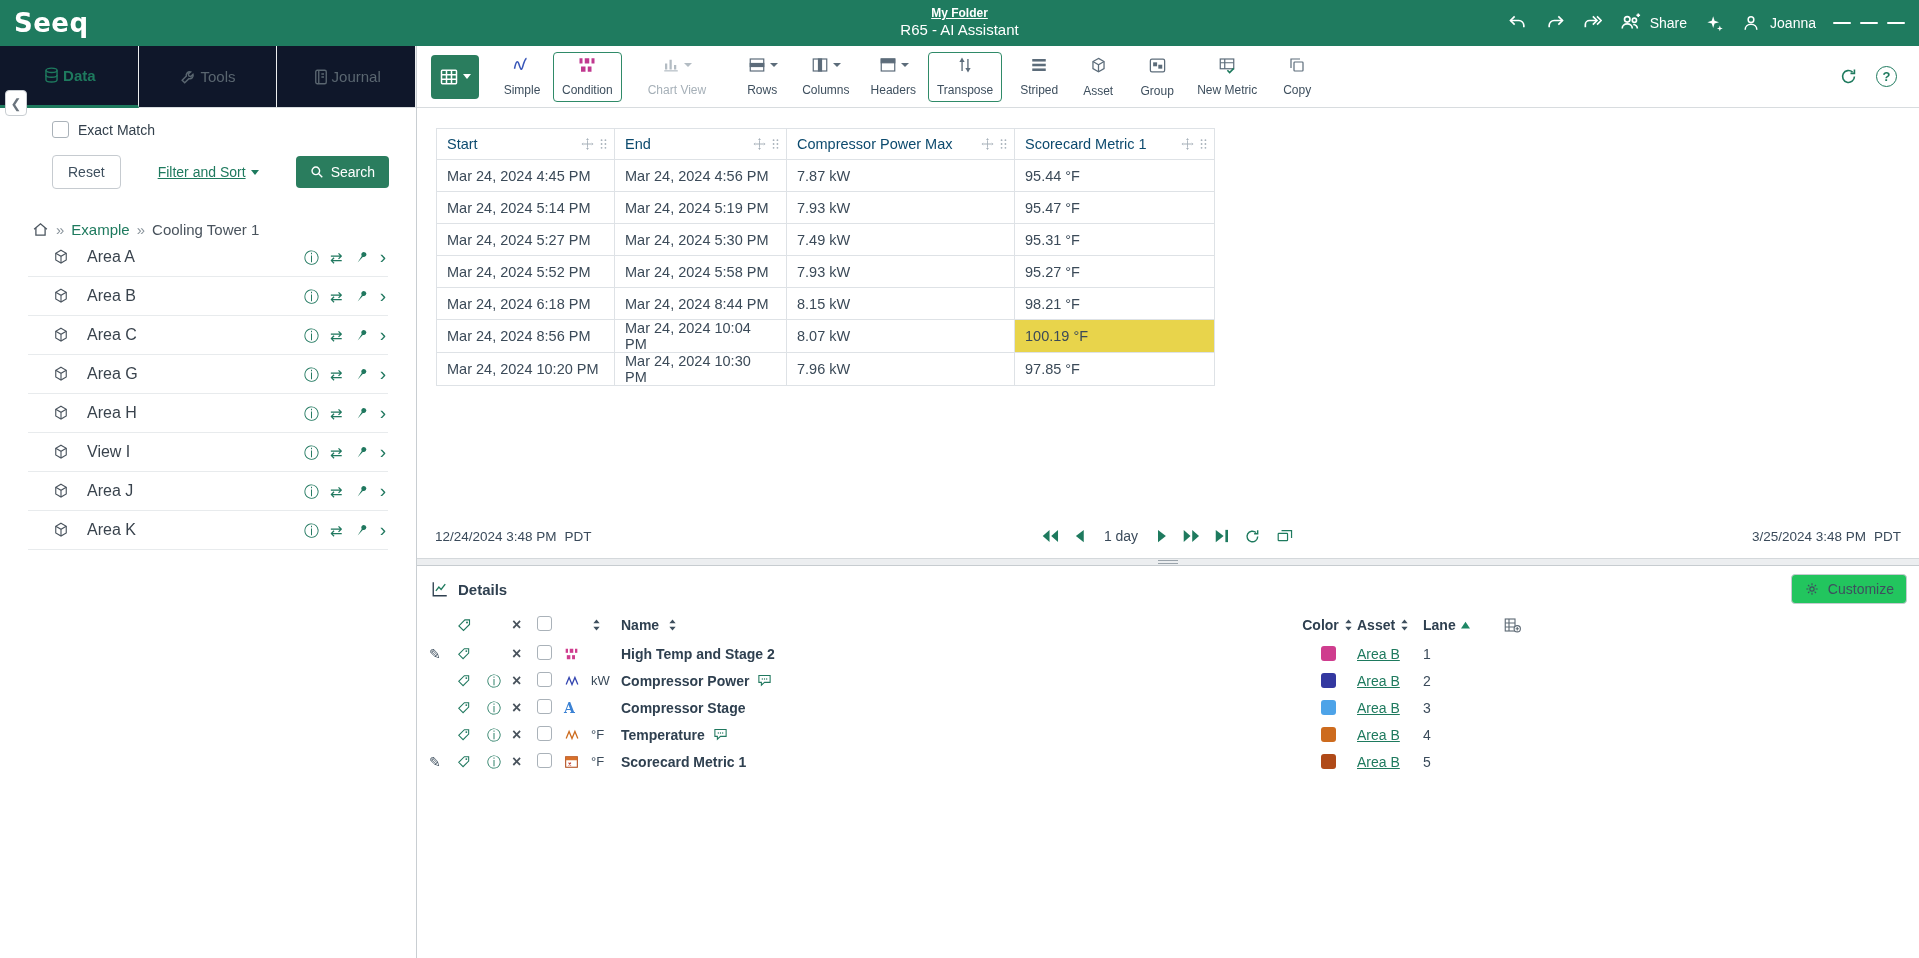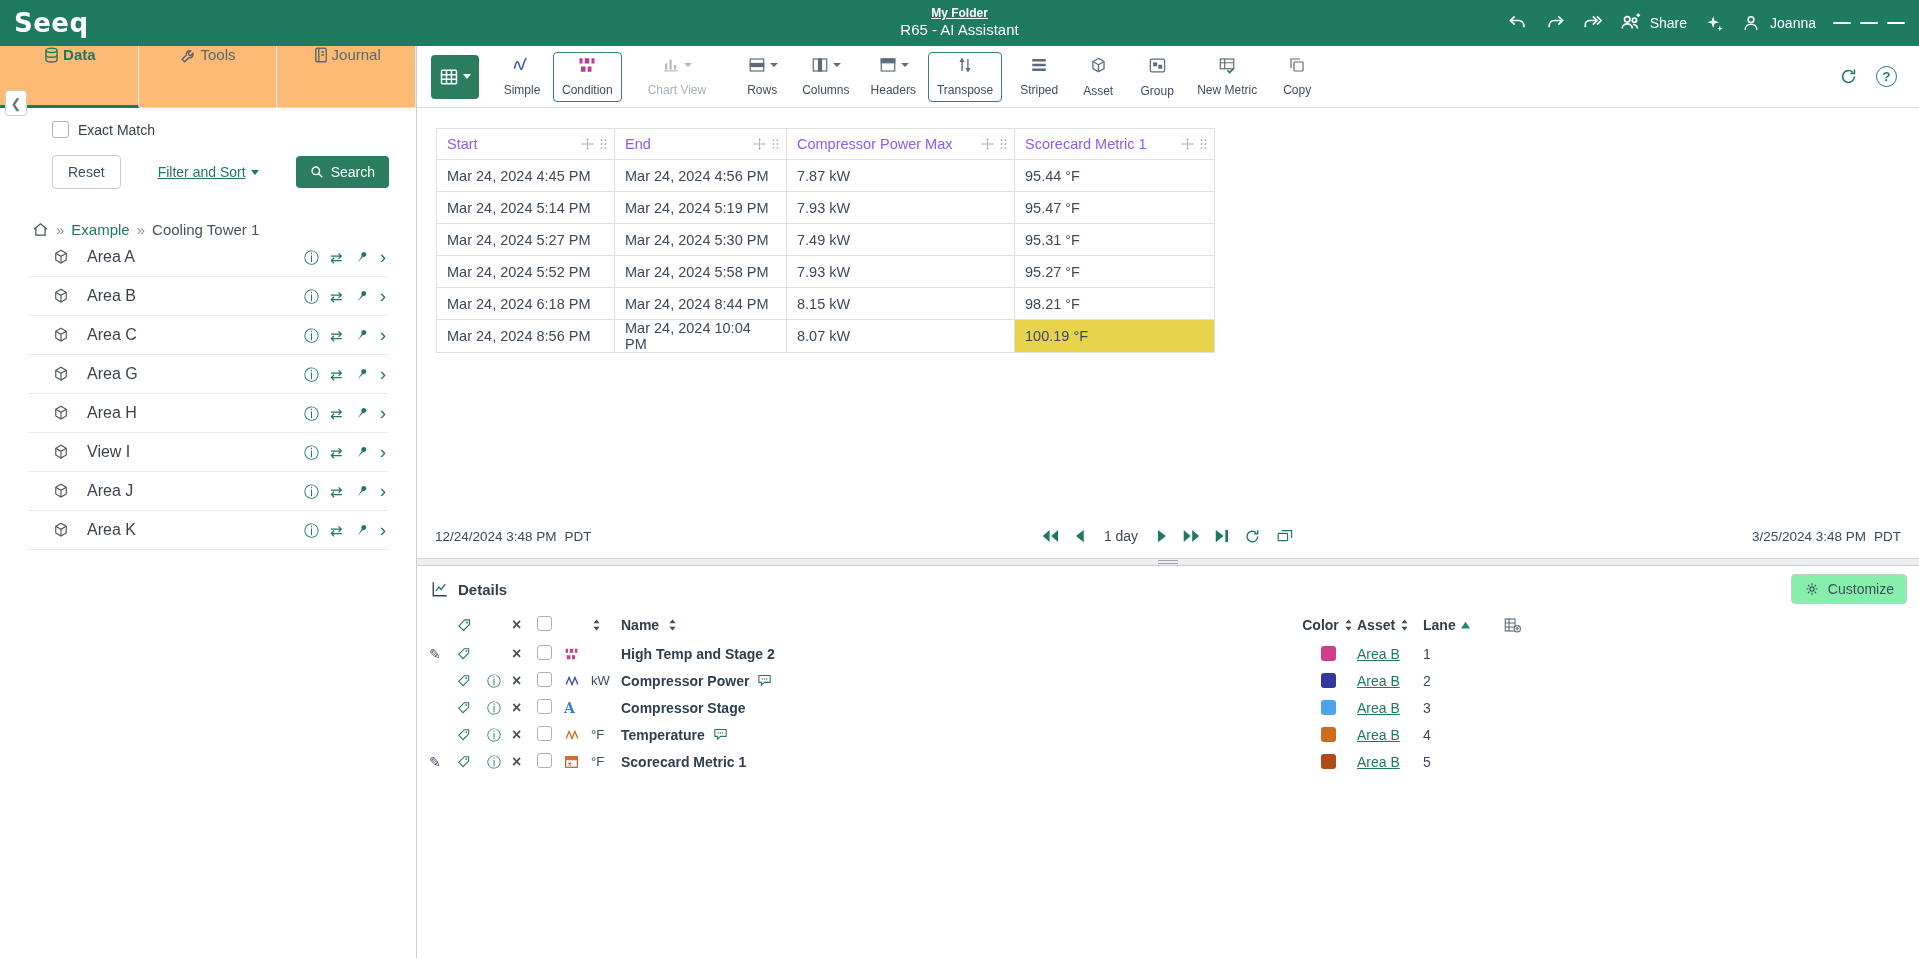--- a/index.html
+++ b/index.html
@@ -17,21 +17,21 @@
   .tb-ic{display:flex;align-items:center;gap:9px;cursor:pointer;color:#fff;font-size:14px}
   .burger span{display:block;width:18px;height:2px;background:#fff;margin:3px 0;border-radius:1px}
 
   
   .app{display:flex;height:912px}
   .sidebar{width:417px;border-right:1px solid #c9ced2;background:#fff;position:relative;display:flex;flex-direction:column}
   .main{flex:1;display:flex;flex-direction:column;min-width:0}
 
   
   .side-tabs{height:62px;display:flex}
-  .side-tab{flex:1;display:flex;justify-content:center;gap:2px;font-size:15px;color:#5a6670;border-bottom:1px solid #d8dcdf;border-right:1px solid #eceeef;cursor:pointer;background:#fdba74}
+  .side-tab{flex:1;display:flex;align-items:center;justify-content:center;gap:2px;font-size:15px;color:#5a6670;border-bottom:1px solid #d8dcdf;border-right:1px solid #eceeef;cursor:pointer;background:#0f172a}
   .side-tab.active{color:#1e7a5e;border-bottom:3px solid #1e7a5e;font-weight:bold}
   .collapse-handle{position:absolute;left:5px;top:44px;width:22px;height:26px;border:1px solid #c9ced2;border-radius:4px;background:#fff;color:#6a747d;font-size:13px;display:flex;align-items:center;justify-content:center;cursor:pointer}
 
   .side-body{flex:1;padding:0 28px;overflow:hidden}
   .search-input{margin:20px 0 0 24px;width:337px;height:41px;border:1px solid #c6cbd0;border-radius:5px;padding:0 12px;font-size:14px;font-family:inherit;color:#3e4f5e;outline:none}
   .search-input::placeholder{color:#9aa3ab}
   .exact{margin:13px 0 0 24px;display:flex;align-items:center;gap:9px;font-size:14px;color:#33404c;cursor:pointer}
   .cbx{appearance:none;-webkit-appearance:none;width:17px;height:17px;border:1.5px solid #aab2b9;border-radius:3px;background:#fff;cursor:pointer}
   .cbx.dim{background:#f2f4f5;border-color:#c3cace}
   .actions{margin:17px 0 0 24px;width:337px;display:flex;align-items:center;justify-content:space-between}
@@ -64,41 +64,41 @@
   .tb-item .caret{border-top-width:4px;color:#5c6c7a}
   .tb-item.disabled .caret{color:#b3bcc3}
   .ml14{margin-left:14px}.ml16{margin-left:16px}.ml6{margin-left:6px}
   .tb-right-icons{margin-left:auto;display:flex;align-items:center;gap:18px;padding-right:8px}
   .qmark{width:21px;height:21px;border-radius:50%;border:1.6px solid #1e7a5e;color:#1e7a5e;font-size:13px;font-weight:bold;display:flex;align-items:center;justify-content:center;cursor:pointer}
 
   
   .table-wrap{flex:1;padding:20px 0 0 19px;overflow:hidden}
   table.main-table{border-collapse:collapse;font-size:14.5px;color:#3b4a58;table-layout:fixed}
   .main-table th,.main-table td{border:1px solid #dee2e6;padding:0 10px;height:32px;text-align:left;font-weight:normal}
-  .main-table th{height:31px;position:relative;color:#8b5cf6}
+  .main-table th{height:31px;position:relative;color:#0c4a6e}
   .th-icons{position:absolute;right:6px;top:50%;transform:translateY(-50%);display:flex;align-items:center;gap:5px}
   .c-start{width:178px}.c-end{width:172px}.c-power{width:228px}.c-metric{width:200px}
 
   
   .timebar{height:44px;display:flex;align-items:center;padding:0 18px;position:relative;font-size:13.5px;color:#3a4a5a;background:#fff}
   .tz{margin-left:8px}
   .time-controls{position:absolute;left:50%;transform:translateX(-50%);display:flex;align-items:center;gap:15px}
   .tc-ic{cursor:pointer;display:flex;align-items:center}
   .dur{font-size:14px;color:#3a4a5a;cursor:pointer;padding:0 4px}
   .time-right{margin-left:auto}
 
   
   .splitter{height:8px;background:#eceef0;border-top:1px solid #d4d8db;border-bottom:1px solid #c7ccd0;position:relative;cursor:row-resize}
   .grip{position:absolute;left:50%;top:1px;transform:translateX(-50%);width:20px;height:4px;border-top:1px solid #9aa3ab;border-bottom:1px solid #9aa3ab}
 
   
   .details{flex:1;min-height:0;background:#fff;padding-top:6px}
   .details-head{height:34px;display:flex;align-items:center;padding:0 12px 0 14px;gap:9px}
   .details-title{font-weight:bold;font-size:15px;color:#2f4050}
-  .btn-customize{margin-left:auto;border:1px solid #c6cbd0;background:#86efac;border-radius:4px;padding:6px 12px;display:flex;align-items:flex-end;gap:8px;font-size:14px;color:#3e4f5e;font-family:inherit;cursor:pointer}
+  .btn-customize{margin-left:auto;border:1px solid #c6cbd0;background:#22c55e;border-radius:4px;padding:6px 12px;display:flex;align-items:flex-end;gap:8px;font-size:14px;color:#3e4f5e;font-family:inherit;cursor:pointer}
 
   .d-table{margin-top:4px;width:1110px;font-size:14px}
   .d-row,.d-head{display:flex;align-items:center;height:27px;padding-left:12px}
   .d-head{height:30px;font-weight:bold;color:#2f4050}
   .col-edit{width:28px;display:flex;justify-content:flex-start}
   .col-tag{width:30px}.col-info{width:25px}.col-x{width:25px}.col-check{width:27px}.col-type{width:27px}.col-unit{width:30px;font-size:13px;color:#3a4a5a}
   .col-name{flex:1;display:flex;align-items:center;gap:8px;min-width:0}
   .col-color{width:58px;display:flex;justify-content:center;align-items:center;gap:4px}
   .col-asset{width:66px;display:flex;align-items:center;gap:4px}
   .col-lane{width:54px;display:flex;align-items:center;gap:4px}
@@ -595,20 +595,26 @@
               <td>Mar 24, 2024 8:44 PM</td>
               <td>8.15 kW</td>
               <td>98.21 °F</td>
             </tr>
           <tr>
               <td>Mar 24, 2024 8:56 PM</td>
               <td>Mar 24, 2024 10:04 PM</td>
               <td>8.07 kW</td>
               <td style="background-color: rgb(232, 212, 75);">100.19 °F</td>
             </tr>
+          <tr>
+              <td>Mar 24, 2024 10:20 PM</td>
+              <td>Mar 24, 2024 10:30 PM</td>
+              <td>7.96 kW</td>
+              <td>97.85 °F</td>
+            </tr>
         </tbody>
       </table>
     </div>
 
     <div class="timebar">
       <span><span>12/24/2024 3:48 PM</span><span class="tz">PDT</span></span>
       <span class="time-controls">
         <span class="tc-ic">
             <svg viewBox="0 0 20 16" width="17" height="14" fill="#1e7a5e">
               <path d="M9 1v14L1 8zM19 1v14l-8-7z"></path>

